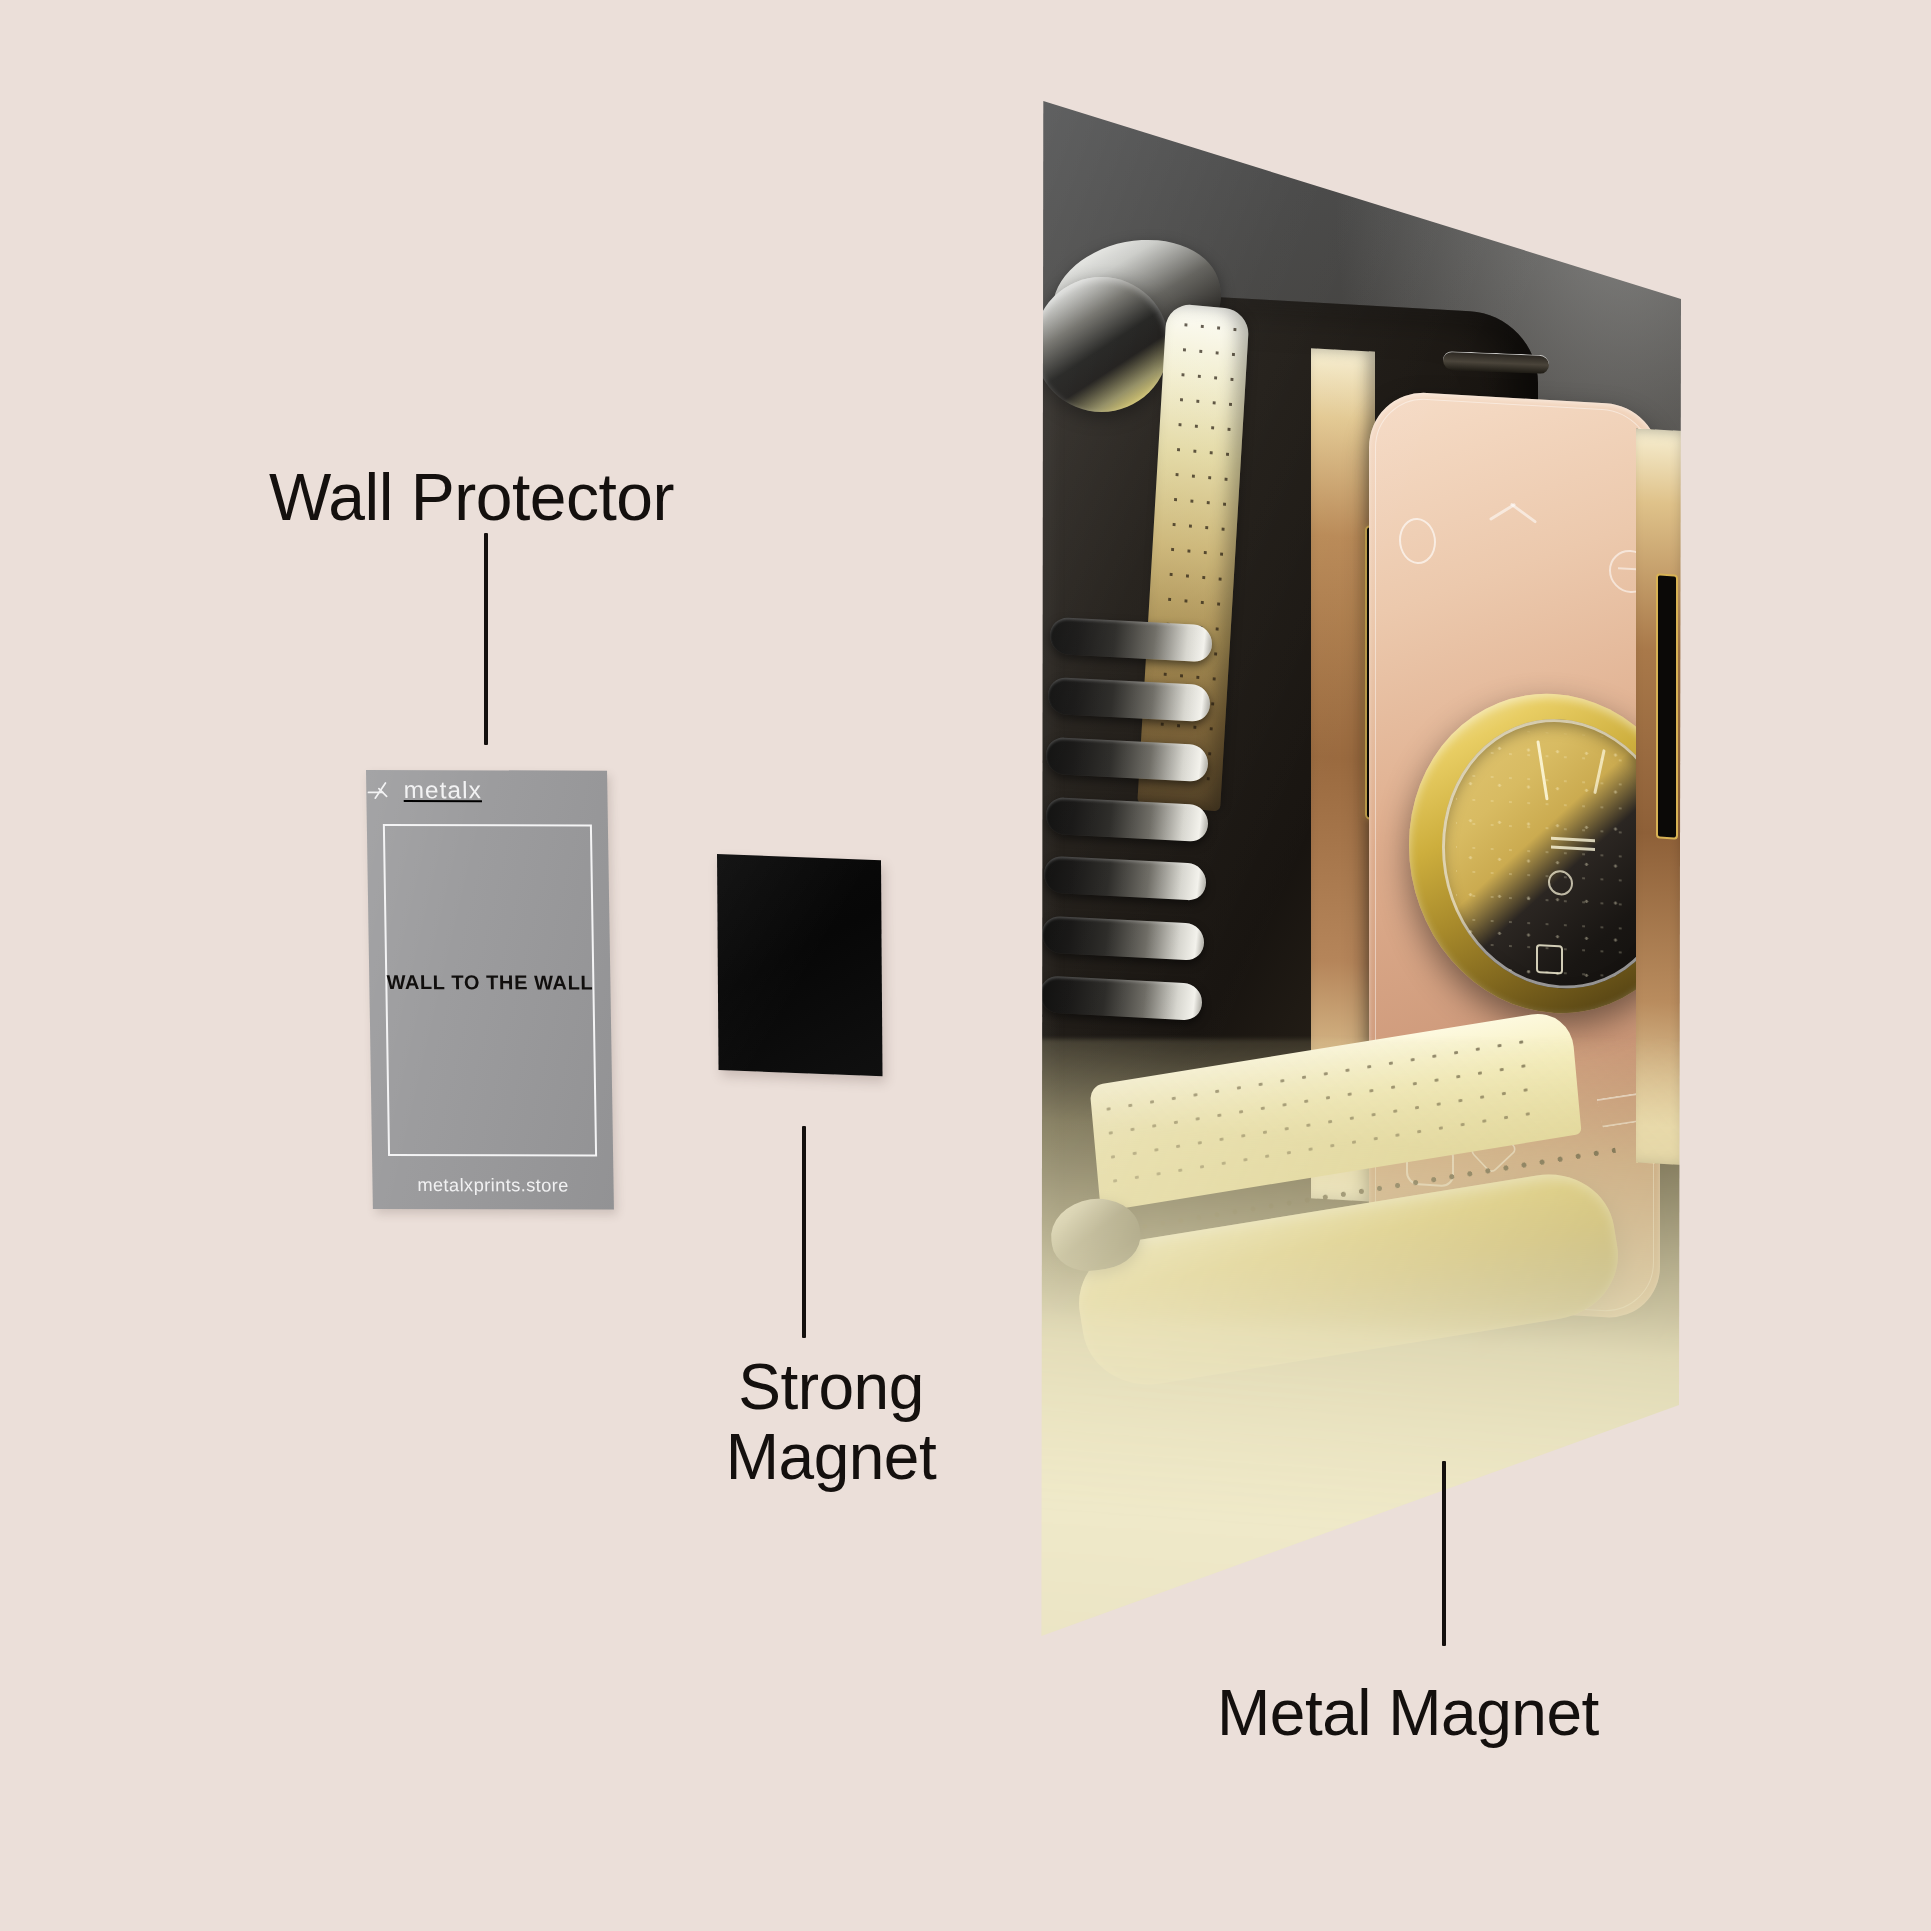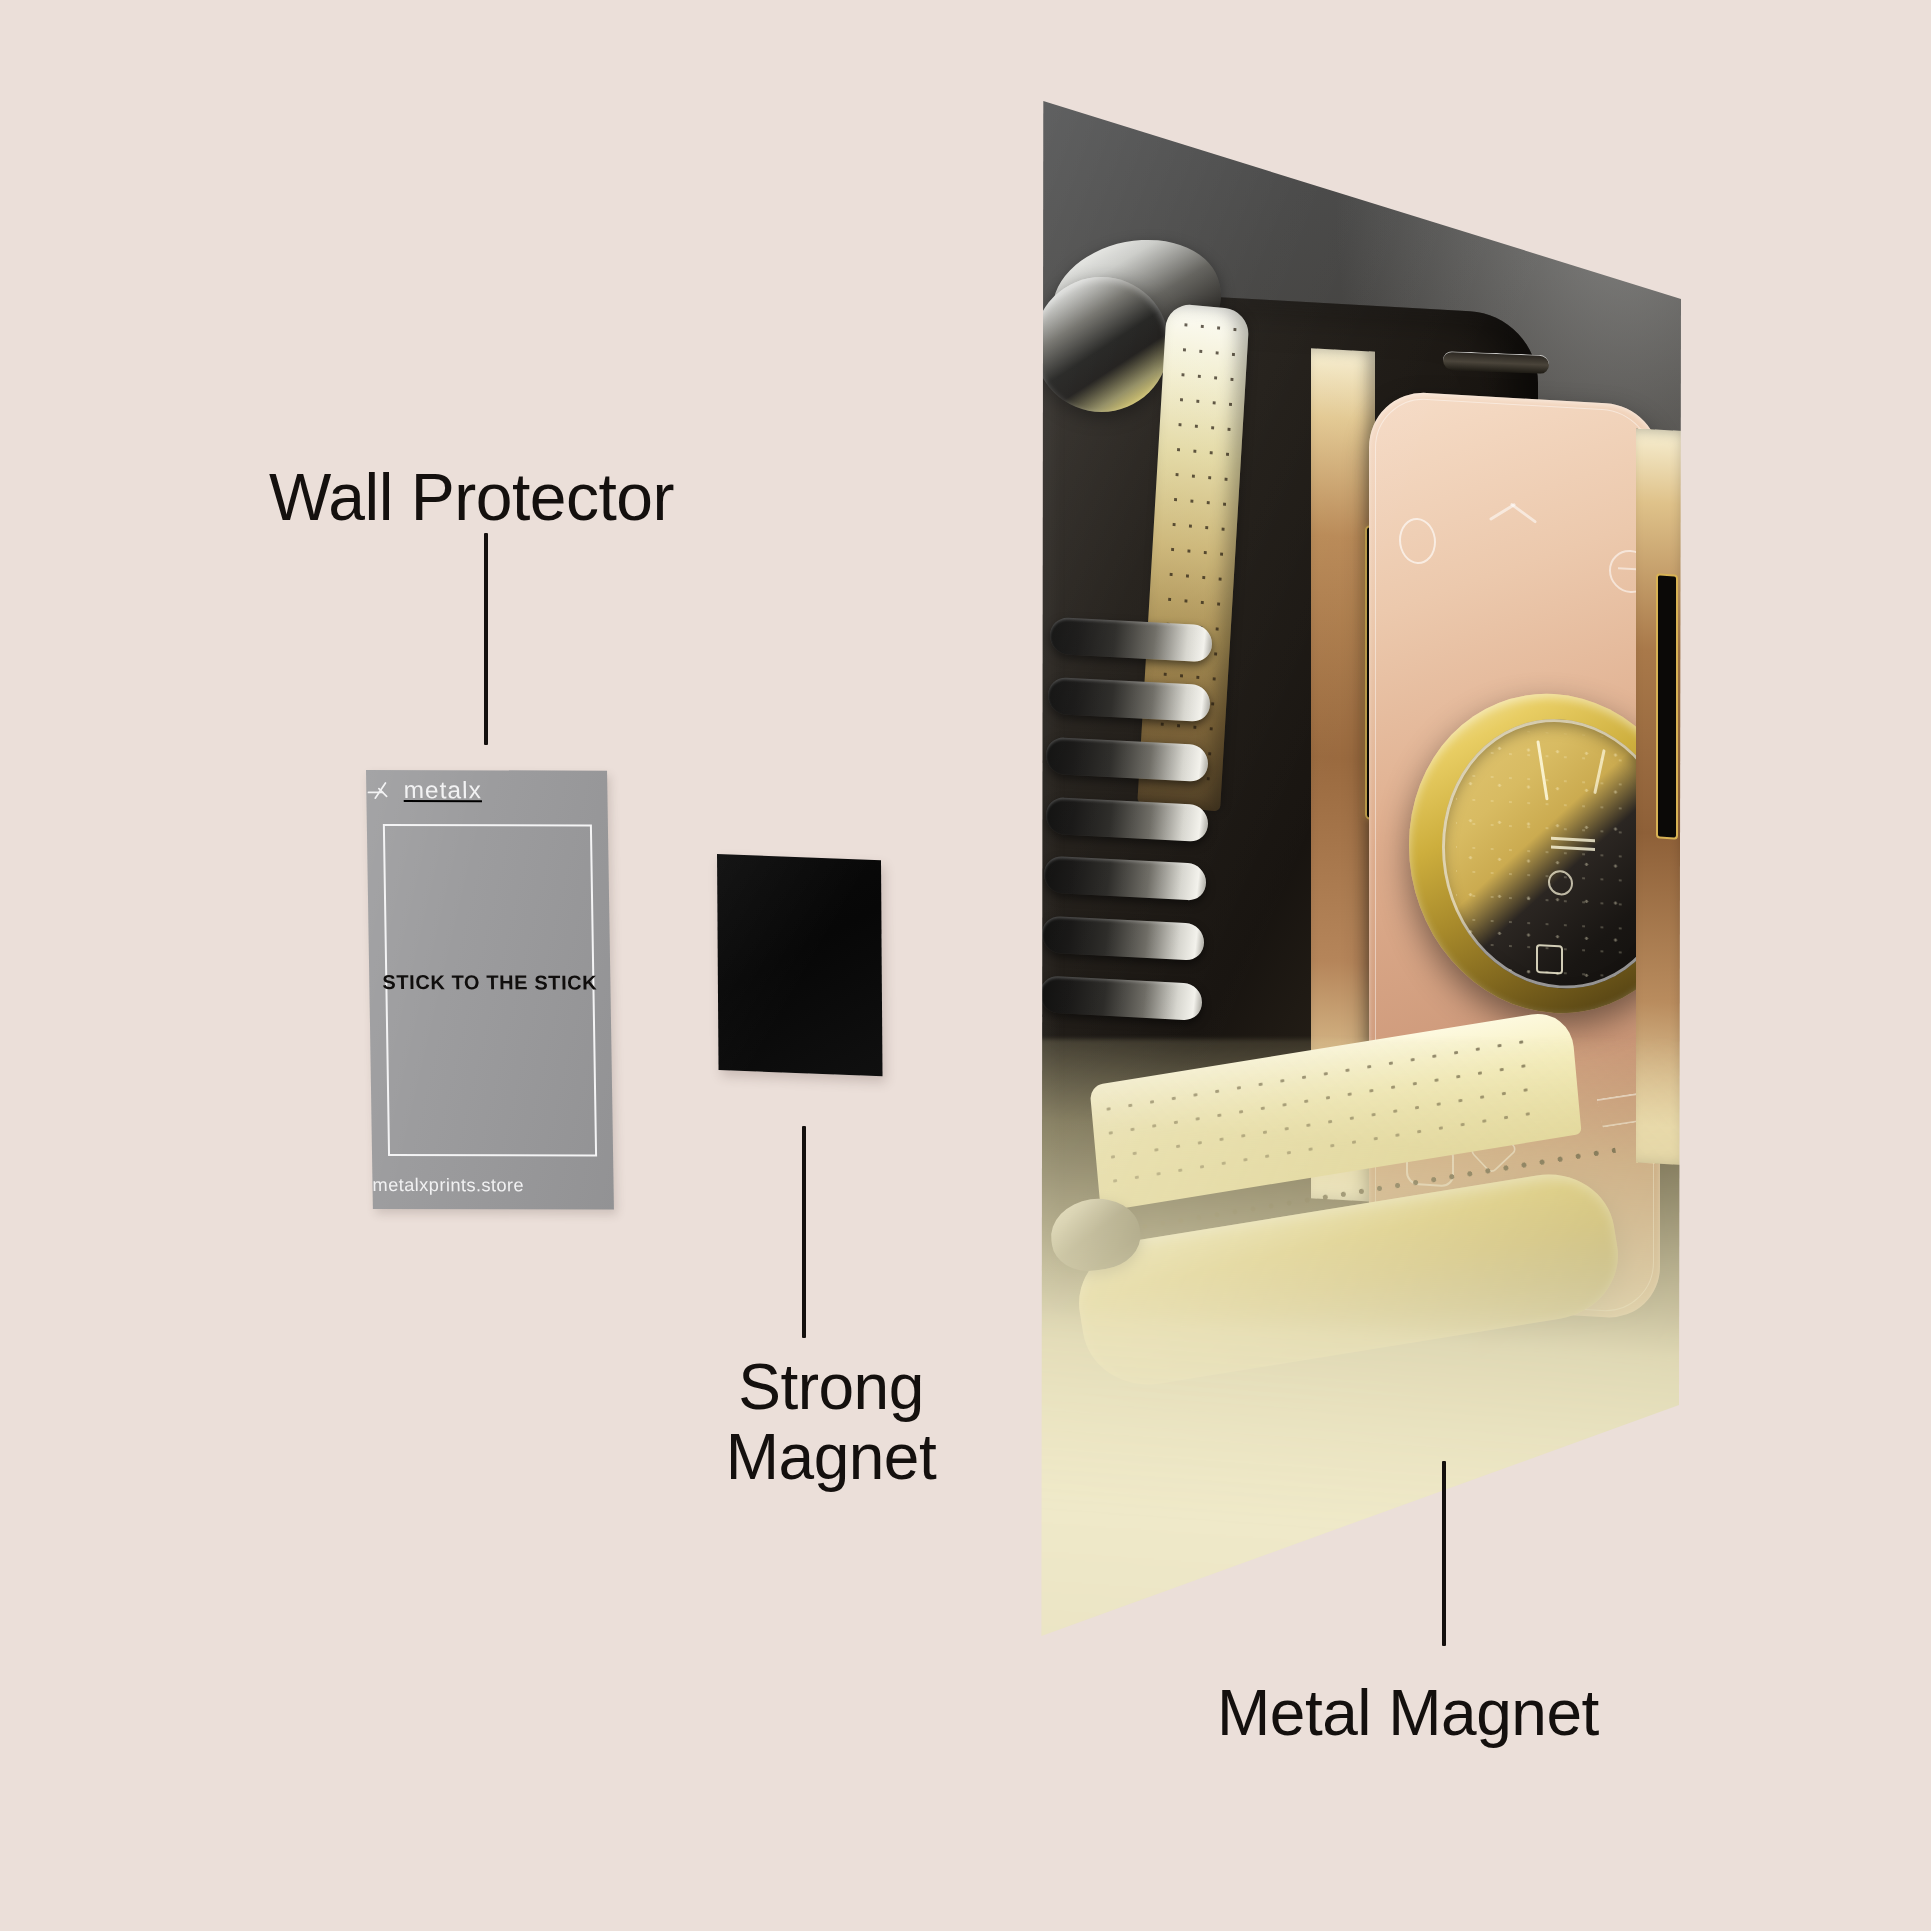--- a/index.html
+++ b/index.html
@@ -56,21 +56,21 @@
   }
   #wp-frame{
     position:absolute;left:16.4px;right:16.4px;top:54px;bottom:53px;
     border:2.9px solid #f4f4f5;
   }
   #wp-headline{
     position:absolute;left:0;right:0;top:201px;text-align:center;
     color:#100e0d;font-size:20px;font-weight:bold;letter-spacing:0.6px;
   }
   #wp-url{
-    position:absolute;left:0;right:0;bottom:13.5px;
+    position:absolute;left:0;right:0;bottom:13.5px;text-align:center;
     color:#f1f1f2;font-size:18.3px;letter-spacing:0.4px;
   }
 
   
   #magnet{
     position:absolute;left:697px;top:854px;width:164px;height:216px;
     background:linear-gradient(150deg,#0b0b0b 0%,#070707 45%,#101010 100%);
     transform:skewY(2.6deg) rotate(-0.4deg);
     transform-origin:top left;
     box-shadow:2.9px 5.8px 11.6px rgba(80,60,55,.22);
@@ -363,21 +363,21 @@
           <line x1="2" y1="13" x2="17" y2="13"></line>
           <line x1="9" y1="19" x2="20" y2="3"></line>
           <line x1="13" y1="9" x2="21" y2="17"></line>
         </g>
       </svg>
       <span class="wordmark">metalx</span>
     </div>
 
     <div id="wp-frame"></div>
 
-    <div id="wp-headline">STICK TO THE STICK</div>
+    <div id="wp-headline">WALL TO THE WALL</div>
 
     <div id="wp-url">metalxprints.store</div>
   </div>
 
   <div id="magnet">
     <div class="mag-sheen"></div>
   </div>
   <div class="leader" style="left:782px;top:1126px;height:212px;"></div>
   <div class="callout lbl-magnet">Strong
 Magnet</div>

